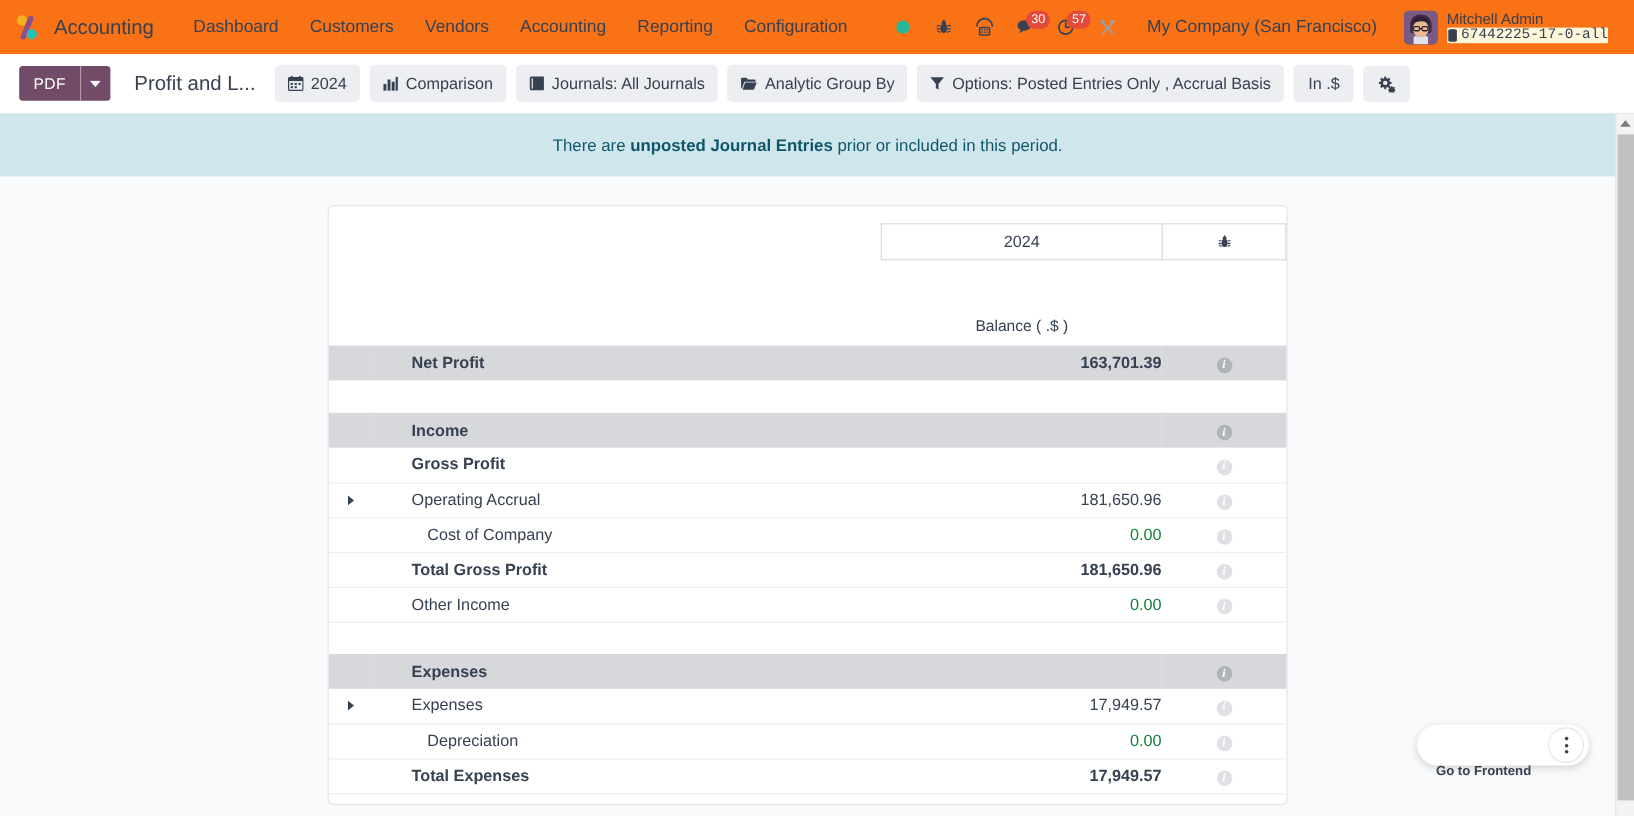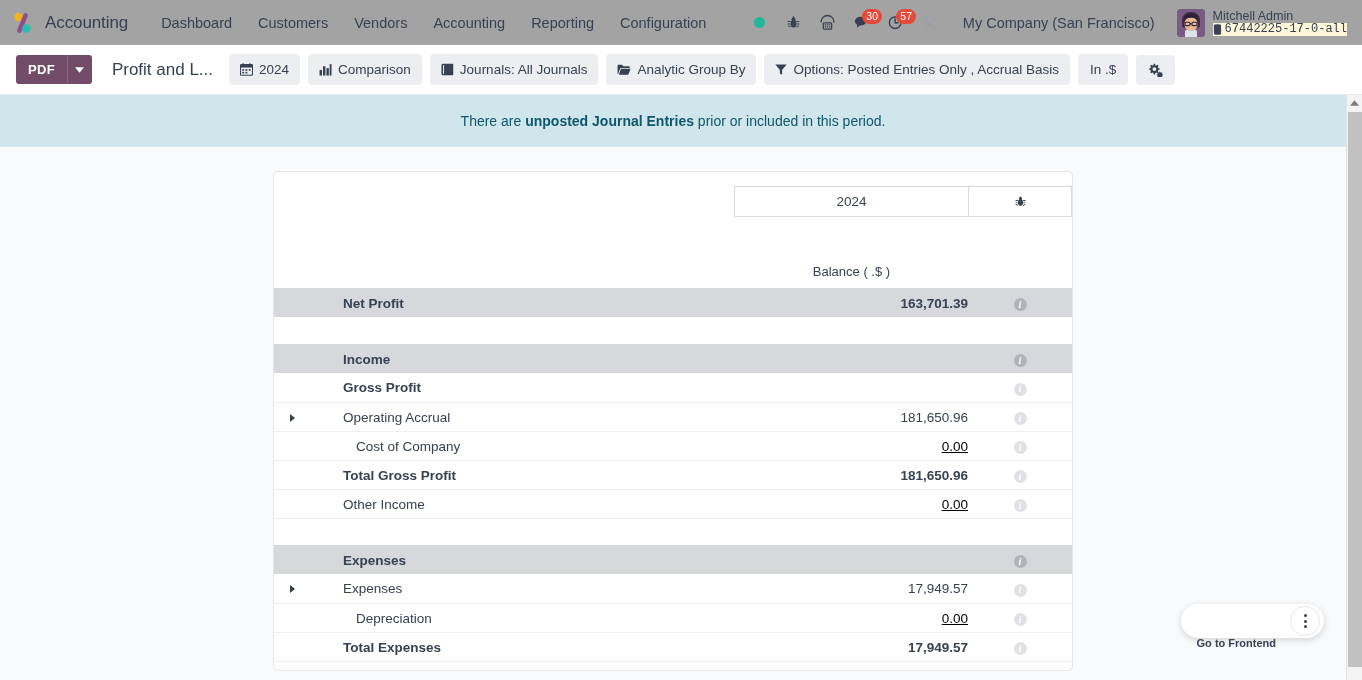--- a/index.html
+++ b/index.html
@@ -6,24 +6,24 @@
   html, body {
     width: 1362px; height: 680px;
     font-family: "Liberation Sans", sans-serif;
     background: #f9fafb;
     overflow: hidden;
   }
 
   
   .navbar {
     height: 45px;
-    background: #a3a3a3;
+    background: #f97316;
     display: flex;
     align-items: center;
-    padding: 0 13px 0 10px;
+    padding: 0 20px 0 10px;
     position: relative;
     z-index: 20;
   }
   .brand-zone { display: flex; align-items: center; gap: 9px; }
   .odoo-logo { width: 26px; height: 26px; position: relative; flex: 0 0 auto; }
   .brand-name {
     font-size: 17px; color: #374151; letter-spacing: -0.1px;
     font-weight: 400; white-space: nowrap;
   }
   .menu-items { display: flex; align-items: center; margin-left: 22px; gap: 4px; }
@@ -72,21 +72,21 @@
   
   .control-panel {
     height: 50px; background: #ffffff;
     border-bottom: 1px solid #e7e9ed;
     display: flex; align-items: center;
     padding: 0 12px 0 16px; gap: 8px;
     position: relative; z-index: 15;
   }
   .pdf-group { display: flex; align-items: stretch; flex: 0 0 auto; }
   .pdf-btn {
-    background: #714b67; color: #fff; font-size: 13px; font-weight: 700;
+    background: #714b67; color: #fff; font-size: 13px; font-weight: 400;
     padding: 7px 12px; border-radius: 3px 0 0 3px; cursor: pointer;
     display: flex; align-items: center; letter-spacing: 0.3px;
   }
   .pdf-caret {
     background: #714b67; color: #fff; width: 25px; border-radius: 0 3px 3px 0;
     border-left: 1px solid #8d6581; cursor: pointer;
     display: flex; align-items: center; justify-content: center;
   }
   .report-title {
     font-size: 17px; color: #374151; white-space: nowrap;
@@ -141,21 +141,21 @@
   .r-row td { height: 29px; }
 
   .c-caret { width: 37px; text-align: center; }
   .c-name  { padding-left: 0; }
   .c-val   { width: 188px; text-align: right; padding-right: 16px; }
   .c-info  { width: 104px; text-align: center; }
 
   .r-row .nm { font-size: 13.5px; color: #374151; }
   .r-row .vl { font-size: 13.5px; color: #374151; }
   .r-row.bold .nm, .r-row.bold .vl { font-weight: 700; }
-  .r-row.muted .vl { color: #000000; text-decoration: underline; }
+  .r-row.muted .vl { color: #15803d; }
   .r-row.shaded td { background: #d6d8dc; }
   .r-row.line td { border-bottom: 1px solid #eceef0; }
   .r-row.topline td { border-top: 1px solid #eceef0; }
   .spacer-row td { height: 27px; }
 
   .indent-1 { padding-left: 32px; }
   .indent-2 { padding-left: 45px; }
   .indent-0 { padding-left: 32px; }
 
   .caret {

